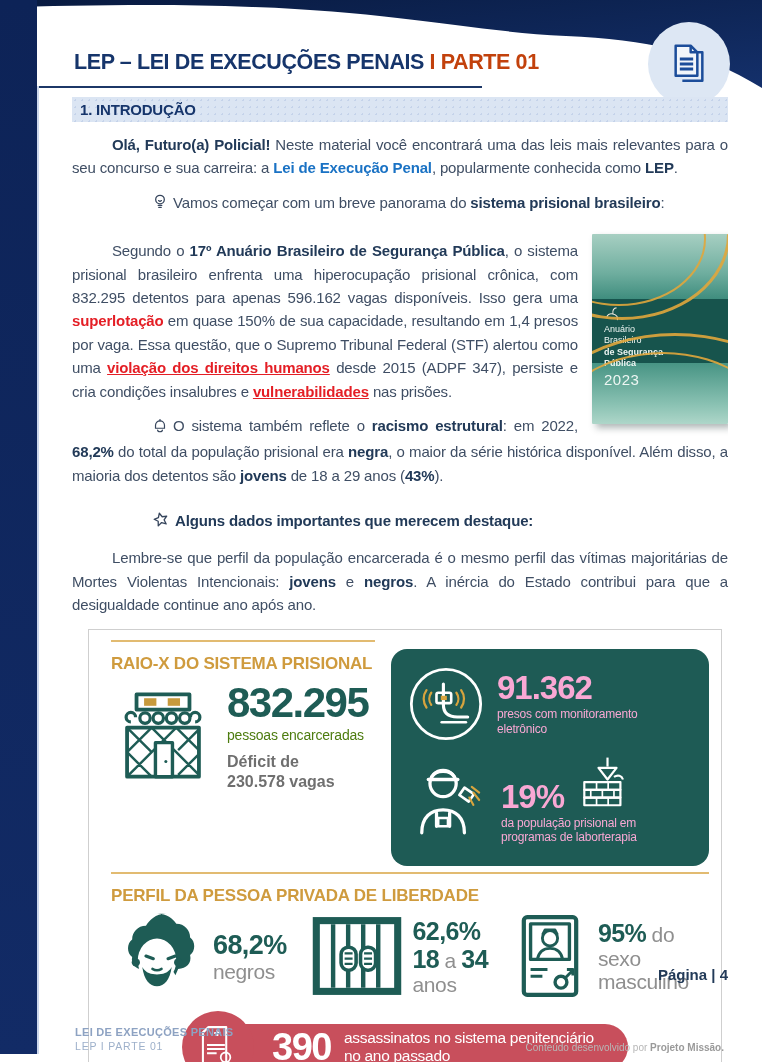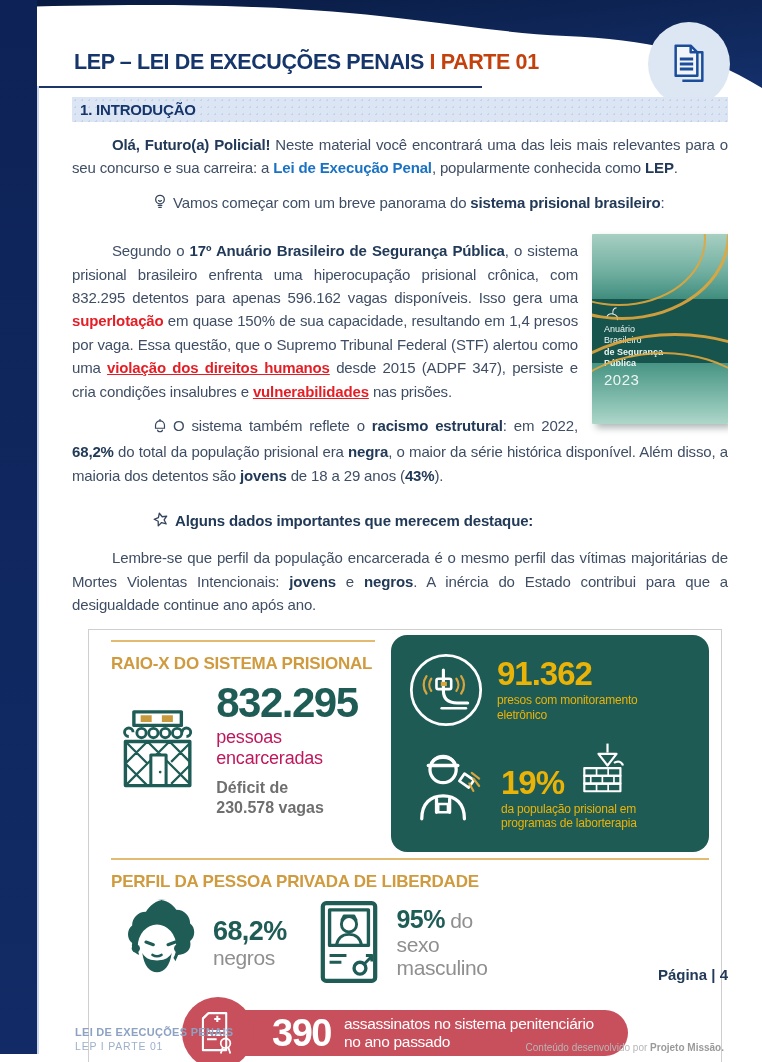--- a/index.html
+++ b/index.html
@@ -53,24 +53,24 @@
   .cover-year{font-size:15px;font-weight:400;margin-top:2px;letter-spacing:.5px;}
 
   
   .info-box{border:1px solid #cfcfcf;margin:12px 6px 0 16px;padding:0 12px 16px 22px;background:#fff;}
   .info-top{display:flex;gap:16px;align-items:flex-start;}
   .raiox{flex:1;padding-top:10px;min-width:0;}
   .gold-rule{height:2px;background:#e2bb71;}
   .gold-h{color:#cf9b3e;font-size:17px;font-weight:700;letter-spacing:-0.2px;margin:12px 0 4px;}
   .raiox-row{display:flex;align-items:center;gap:12px;margin-top:8px;}
   .big-teal{font-size:42px;font-weight:700;color:#1e5c55;line-height:1;letter-spacing:-1.5px;}
-  .gray-label{color:#be185d;font-size:18px;margin:3px 0 9px;letter-spacing:-0.2px;}
+  .gray-label{color:#4d7c0f;font-size:14px;margin:3px 0 9px;letter-spacing:-0.2px;}
   .gray-bold{color:#6f6f6f;font-weight:700;font-size:16px;line-height:1.25;}
-  .teal-panel{width:318px;flex:none;background:#1e5b55;border-radius:16px;margin-top:5px;
-    padding:16px 14px 10px 16px;box-sizing:border-box;color:#eab308;}
+  .teal-panel{width:318px;flex:none;background:#1e5b55;border-radius:16px;margin-top:19px;
+    padding:16px 14px 10px 16px;box-sizing:border-box;color:#f9a8d4;}
   .tstat{display:flex;align-items:center;gap:12px;margin-bottom:12px;}
   .tnum{font-size:33px;font-weight:700;line-height:1;letter-spacing:-1px;}
   .tlabel{font-size:12px;line-height:1.2;margin-top:3px;max-width:180px;letter-spacing:-0.2px;}
   .labor-block{display:flex;flex-direction:column;}
   .labor-top{display:flex;align-items:flex-end;gap:10px;}
   .profile-row{display:flex;align-items:center;gap:24px;margin-top:4px;}
   .pstat{display:flex;align-items:center;gap:10px;}
   .pteal{color:#1e5c55;font-weight:700;font-size:25px;letter-spacing:-0.6px;}
   .pgray{color:#8f8f8f;font-size:21px;letter-spacing:-0.4px;}
   .pstat .stat-text{line-height:1.12;}
@@ -279,20 +279,35 @@
             <path d="M34 62 c2 14 8 21 16 21 s14-7 16-21 c-4 7-10 8-16 8 s-12-1-16-8 z" fill="#1e5c55"></path>
             <circle cx="27" cy="57" r="4.5" fill="#1e5c55"></circle>
             <circle cx="73" cy="57" r="4.5" fill="#1e5c55"></circle>
           </svg>
           <div class="stat-text">
             <span class="pteal" style="font-size:27px;">68,2%</span><br>
             <span class="pgray">negros</span>
           </div>
         </div>
 
+        <div class="pstat">
+          <svg width="92" height="84" viewBox="0 0 104 92" fill="none" stroke="#1e5c55">
+            <rect x="6" y="6" width="92" height="80" stroke-width="8"></rect>
+            <path d="M25 10 V82 M42 10 V82 M59 10 V82 M76 10 V82" stroke-width="5"></path>
+            <rect x="34" y="36" width="17" height="26" rx="8" fill="#ffffff" stroke-width="4"></rect>
+            <path d="M38 43 h9 M38 49 h9 M38 55 h9" stroke-width="2.6"></path>
+            <rect x="56" y="36" width="17" height="26" rx="8" fill="#ffffff" stroke-width="4"></rect>
+            <path d="M60 43 h9 M60 49 h9 M60 55 h9" stroke-width="2.6"></path>
+          </svg>
+          <div class="stat-text">
+            <span class="pteal">62,6%</span><br>
+            <span class="pteal">18</span><span class="pgray"> a </span><span class="pteal">34</span><br>
+            <span class="pgray">anos</span>
+          </div>
+        </div>
 
         <div class="pstat">
           <svg width="76" height="86" viewBox="0 0 90 100" fill="none" stroke="#1e5c55" stroke-width="5" stroke-linejoin="round">
             <rect x="14" y="4" width="62" height="92" rx="4"></rect>
             <rect x="22" y="12" width="46" height="42" stroke-width="4"></rect>
             <circle cx="45" cy="29" r="9" stroke-width="3.4"></circle>
             <path d="M36 25 l3-6 h12 l3 6" stroke-width="3"></path>
             <path d="M30 54 c2-10 8-13 15-13 s13 3 15 13" stroke-width="3.4"></path>
             <path d="M22 66 h20 M22 74 h14" stroke-width="3.4"></path>
             <circle cx="58" cy="81" r="7" stroke-width="4"></circle>

